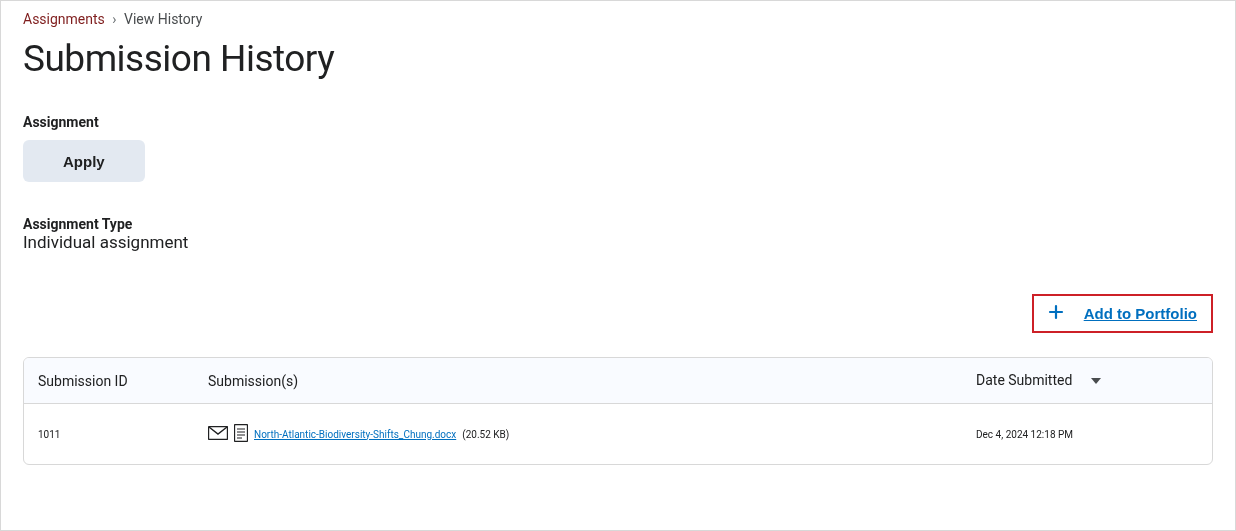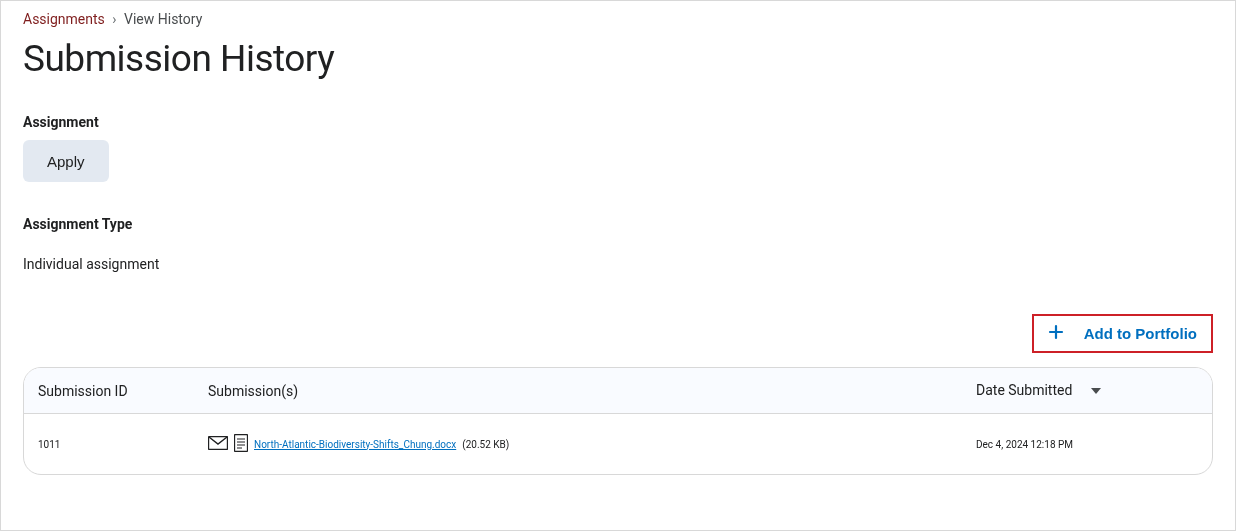--- a/index.html
+++ b/index.html
@@ -61,63 +61,64 @@
   .chevron-down {
     width: 12px;
     height: 12px;
     display: inline-block;
   }
   .btn-apply {
     background: #e3e9f1;
     border: none;
     border-radius: 6px;
     height: 42px;
-    padding: 0 24px;
+    padding: 0 40px;
     font-size: 15px;
-    font-weight: 400;
+    font-weight: 700;
     color: #202122;
     cursor: pointer;
   }
   .type-label {
     font-size: 14px;
     font-weight: 700;
     color: #202122;
     margin-top: 34px;
   }
   .type-value {
-    font-size: 14px;
-    color: #202122;
-    margin-top: 24px;
+    font-size: 17px;
+    color: #202122;
+    margin-top: 0;
     font-weight: 400;
   }
   .portfolio-row {
     display: flex;
     justify-content: flex-end;
     margin-top: 42px;
   }
   .btn-portfolio {
     display: flex;
     align-items: center;
     gap: 20px;
     border: 2px solid #cd2027;
     background: #fff;
     color: #006fbf;
     font-size: 15px;
     font-weight: 700;
     padding: 8px 14px;
     cursor: pointer;
+    text-decoration: underline;
   }
   .btn-portfolio svg { width: 16px; height: 16px; }
   table.submissions {
     width: 100%;
     border-collapse: separate;
     border-spacing: 0;
-    margin-top: 14px;
+    margin-top: 24px;
     border: 1px solid #d8d8d8;
-    border-radius: 18px;
+    border-radius: 6px;
     overflow: hidden;
   }
   table.submissions thead th {
     background: #f9fbff;
     font-size: 14px;
     font-weight: 400;
     color: #202122;
     text-align: left;
     padding: 14px 14px;
     border-bottom: 1px solid #d8d8d8;

